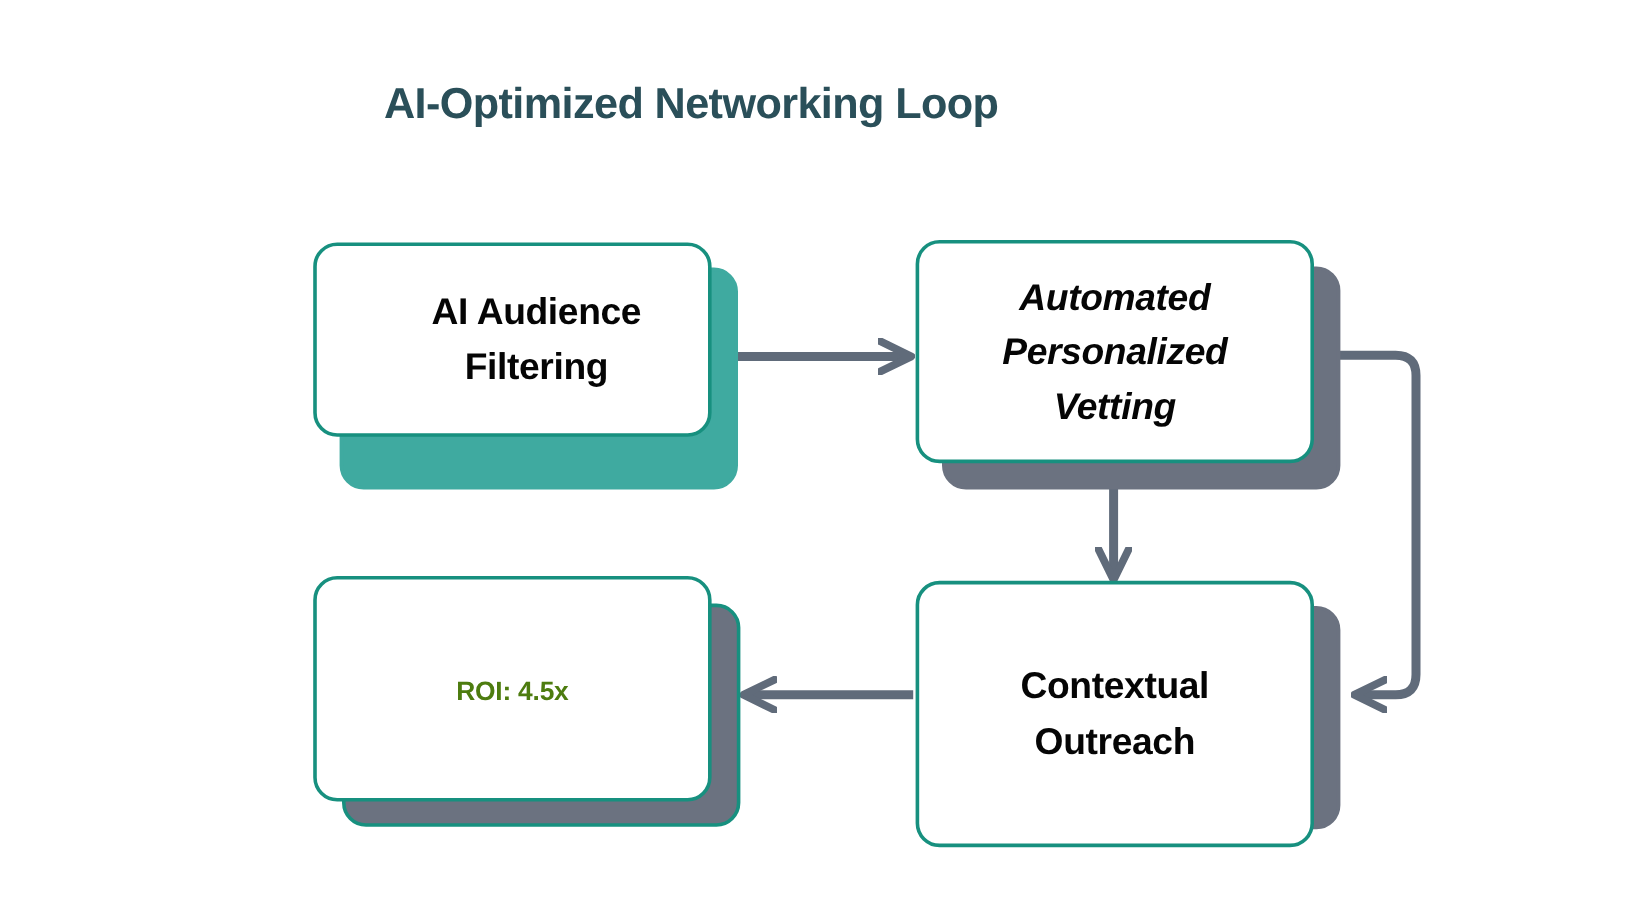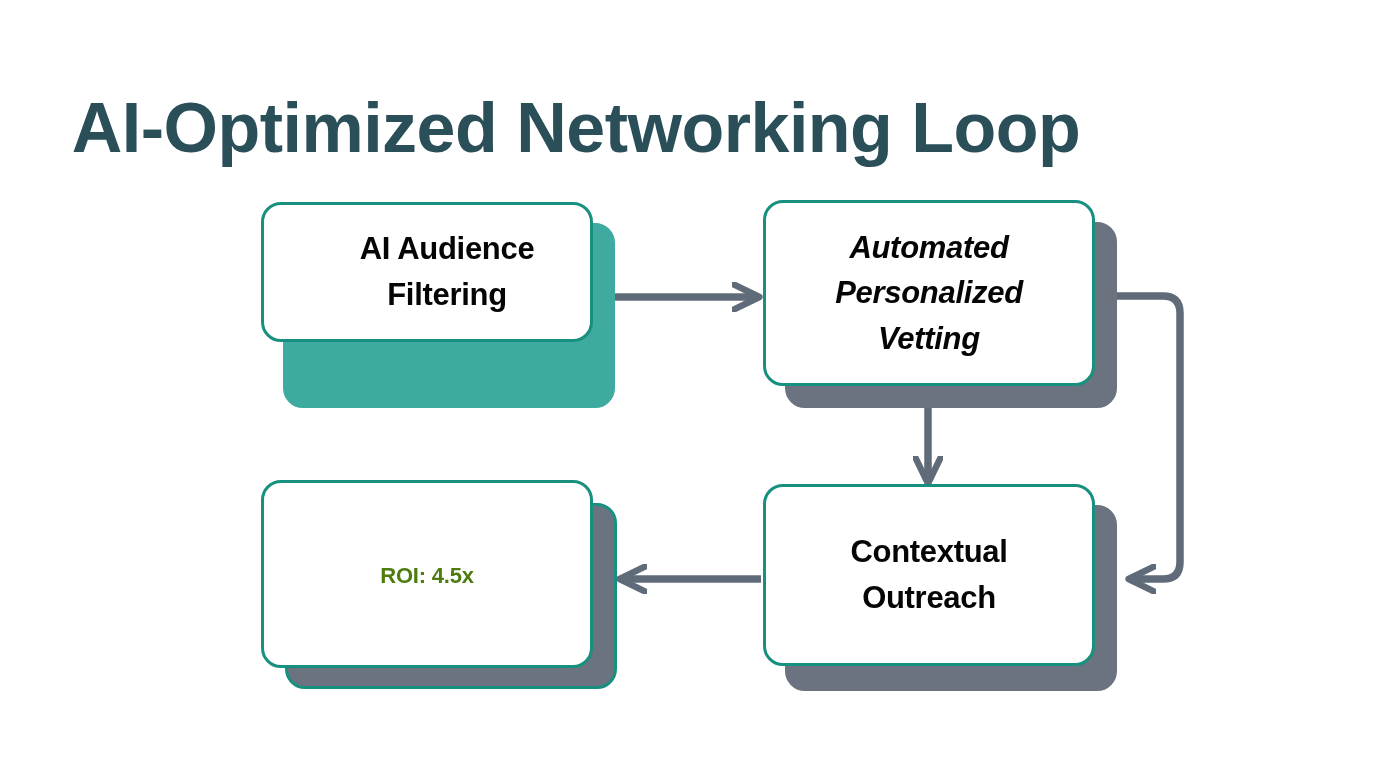--- a/index.html
+++ b/index.html
@@ -23,27 +23,26 @@
     background: #ffffff;
   }
 
   
   #diagram-title {
     position: absolute;
     left: 0;
     top: 66px;
     width: 1152px;
     text-align: center;
-    font-size: 70px;
+    font-size: 36px;
     font-weight: bold;
     letter-spacing: -0.5px;
     color: #2a4f59;
     line-height: 1.1;
     white-space: nowrap;
-    margin-top: 24px;
   }
 
   
   #connectors {
     position: absolute;
     left: 0; top: 0;
     width: 1376px;
     height: 768px;
     pointer-events: none;
   }
@@ -88,21 +87,21 @@
     margin-top: 4px;
     letter-spacing: -0.2px;
   }
 
   
   #node-ai-audience-filtering { left: 261px; top: 202px; width: 354px; height: 206px; }
   #node-ai-audience-filtering .node-shadow {
     left: 22px; top: 21px; width: 332px; height: 185px;
     background: #3faaa0; border-color: #3faaa0;
   }
-  #node-ai-audience-filtering .node-card { left: 0; top: 0; width: 332px; height: 140px; padding-left: 40px; }
+  #node-ai-audience-filtering .node-card { left: 0; top: 0; width: 332px; height: 162px; padding-left: 40px; }
 
   
   #node-automated-personalized-vetting { left: 763px; top: 200px; width: 354px; height: 208px; }
   #node-automated-personalized-vetting .node-shadow {
     left: 22px; top: 22px; width: 332px; height: 186px;
     background: #6b7280; border-color: #6b7280;
   }
   #node-automated-personalized-vetting .node-card { left: 0; top: 0; width: 332px; height: 186px; font-style: italic; }
 
   
@@ -112,21 +111,21 @@
     background: #6b7280; border-color: #17907f;
   }
   #node-crm-lead-scoring .node-card { left: 0; top: 0; width: 332px; height: 188px; }
 
   
   #node-contextual-outreach { left: 763px; top: 484px; width: 354px; height: 207px; }
   #node-contextual-outreach .node-shadow {
     left: 22px; top: 21px; width: 332px; height: 186px;
     background: #6b7280; border-color: #6b7280;
   }
-  #node-contextual-outreach .node-card { left: 0; top: 0; width: 332px; height: 182px; }
+  #node-contextual-outreach .node-card { left: 0; top: 0; width: 332px; height: 222px; }
 </style>
 </head>
 <body>
 
 <div id="canvas">
 
   <div id="diagram-title">AI-Optimized Networking Loop</div>
 
   <svg id="connectors" viewBox="0 0 1376 768" width="1376" height="768" xmlns="http://www.w3.org/2000/svg">
     <defs>

